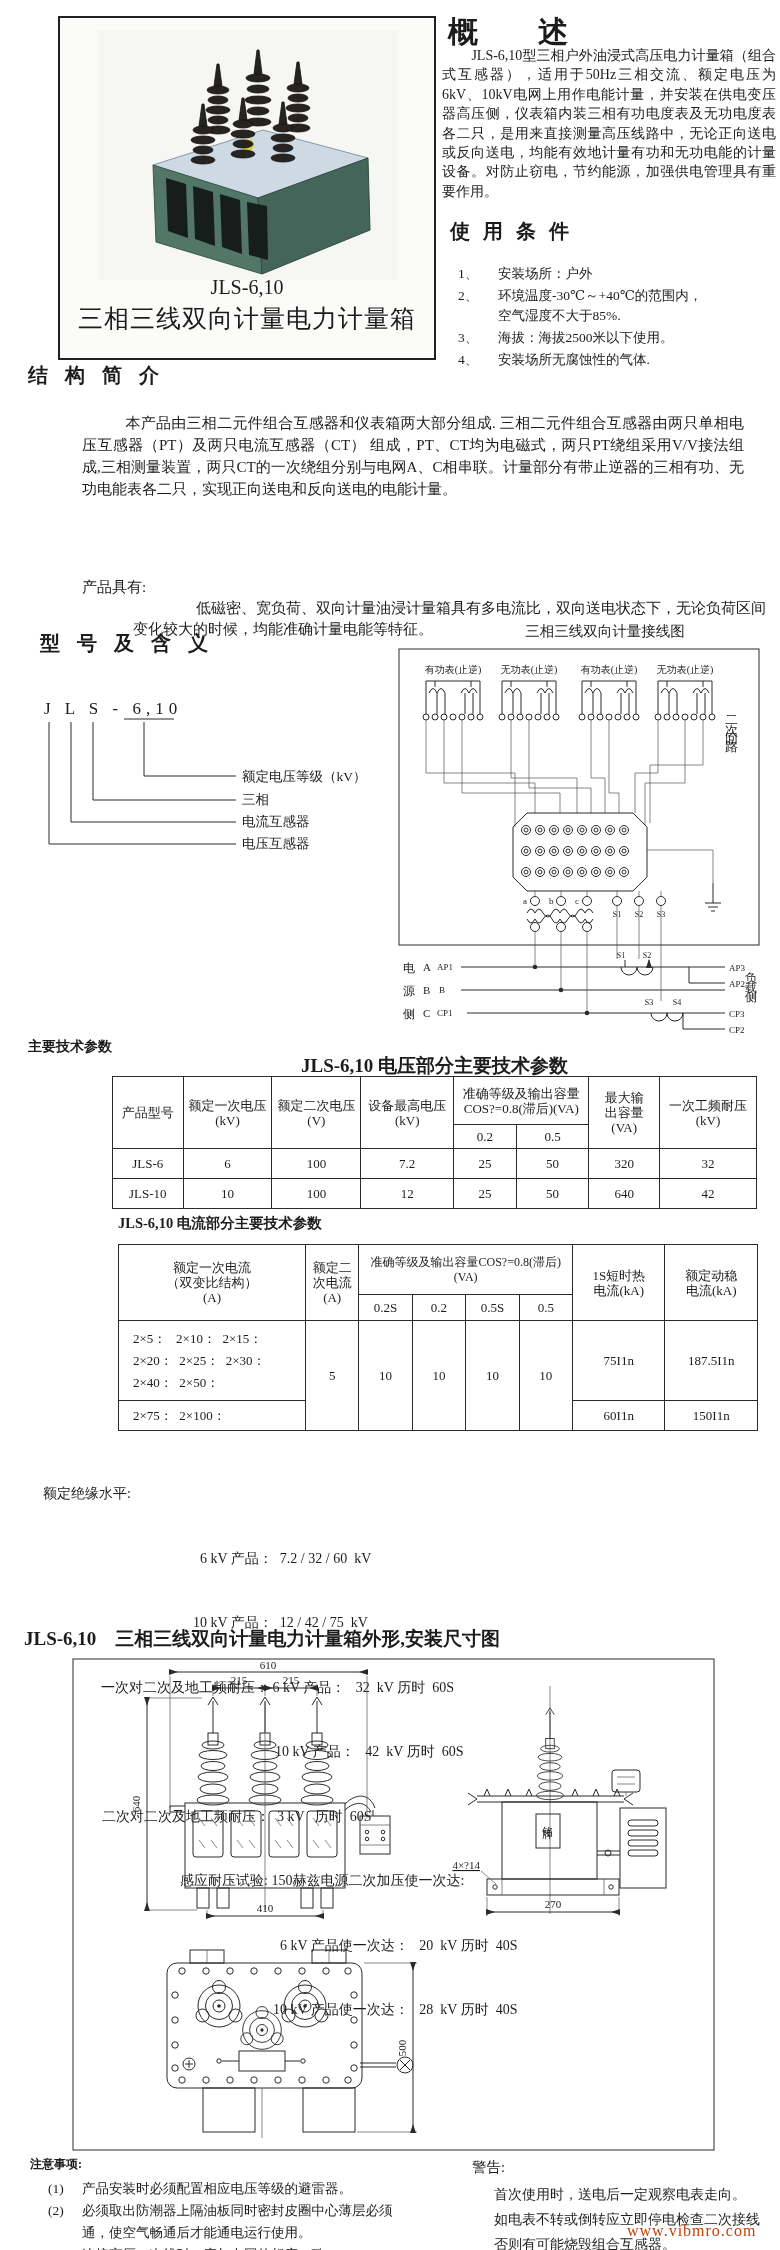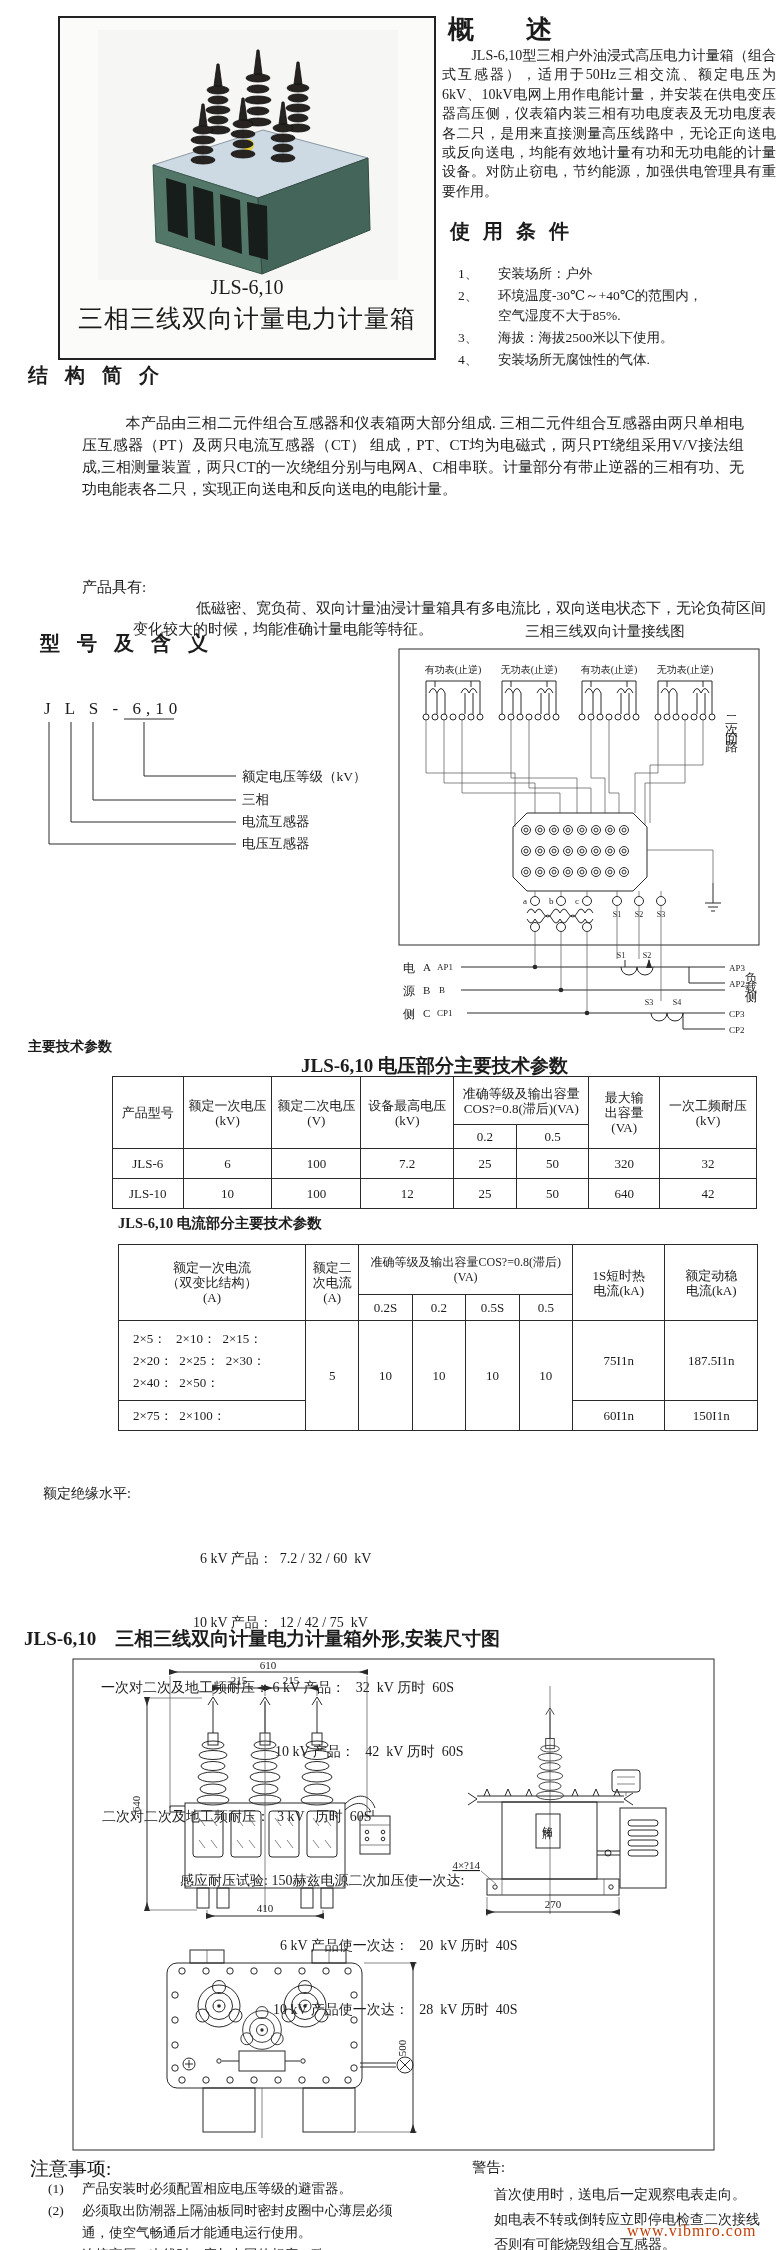--- a/index.html
+++ b/index.html
@@ -9,21 +9,21 @@
   .ws{white-space:pre-wrap;}
   .nw{white-space:nowrap;}
   .just{text-align:justify;}
   .b{font-weight:bold;}
   .vert{writing-mode:vertical-rl;text-orientation:upright;}
   
   #photo-frame{left:58px;top:16px;width:378px;height:344px;border:2px solid #222;box-sizing:border-box;background:#fbfbfa;}
   #photo-cap1{left:58px;top:276px;width:378px;font-size:20px;text-align:center;}
   #photo-cap2{left:58px;top:302px;width:378px;font-size:25px;text-align:center;letter-spacing:1px;}
   
-  #ov-head{left:448px;top:12px;font-size:26px;font-weight:bold;}
+  #ov-head{left:448px;top:12px;font-size:30px;font-weight:bold;}
   #ov-body{left:442px;top:46px;width:334px;font-size:14px;line-height:19.4px;text-indent:2.1em;}
   #uc-head{left:450px;top:218px;font-size:20px;font-weight:bold;letter-spacing:4px;}
   #uc-list{left:458px;top:264px;width:318px;font-size:13.5px;line-height:20px;}
   .uc-row{display:grid;grid-template-columns:40px 1fr;margin-bottom:2px;}
   
   #st-head{left:28px;top:362px;font-size:20px;font-weight:bold;letter-spacing:6px;}
   #st-p1{left:82px;top:412px;width:662px;font-size:15px;line-height:22px;text-indent:2.9em;}
   #st-p2{left:82px;top:524px;width:668px;font-size:15px;line-height:24px;}
   #st-flabel{left:82px;top:578px;font-size:15px;}
   #st-ftext{left:133px;top:598px;width:640px;font-size:15px;line-height:21px;text-indent:4.2em;}
@@ -39,21 +39,21 @@
       font-size:13px;line-height:15px;padding:2px 1px;white-space:pre-line;}
   #vtable{left:112px;top:1076px;width:645px;}
   #ctable{left:118px;top:1244px;width:640px;}
   td.cur-list{text-align:left !important;padding-left:14px !important;line-height:22px !important;white-space:pre-wrap !important;}
   
   #ins{left:42px;top:1440px;width:720px;font-size:14px;line-height:21.5px;white-space:pre;}
   #ins div{height:21.5px;}
   
   #ol-head{left:24px;top:1626px;font-size:19px;font-weight:bold;}
   
-  #nt-head{left:30px;top:2156px;font-size:19px;}
+  #nt-head{left:30px;top:2156px;font-size:12px;font-weight:bold;}
   #nt-list{left:48px;top:2178px;width:420px;font-size:13.5px;line-height:22px;}
   .nt-row{display:grid;grid-template-columns:34px 1fr;}
   #wr-head{left:472px;top:2158px;font-size:14.5px;}
   #wr-lines{left:494px;top:2182px;width:300px;font-size:14px;line-height:25px;white-space:nowrap;}
   #wm{left:627px;top:2222px;font-size:16px;color:#c2410c;letter-spacing:1px;}
   
   svg{position:absolute;overflow:visible;}
   svg text{font-family:"Liberation Serif","DejaVu Serif",serif;fill:#1c1c1c;}
   .ln{stroke:#2a2a2a;stroke-width:1;fill:none;}
   .lt{stroke:#555;stroke-width:0.7;fill:none;}

